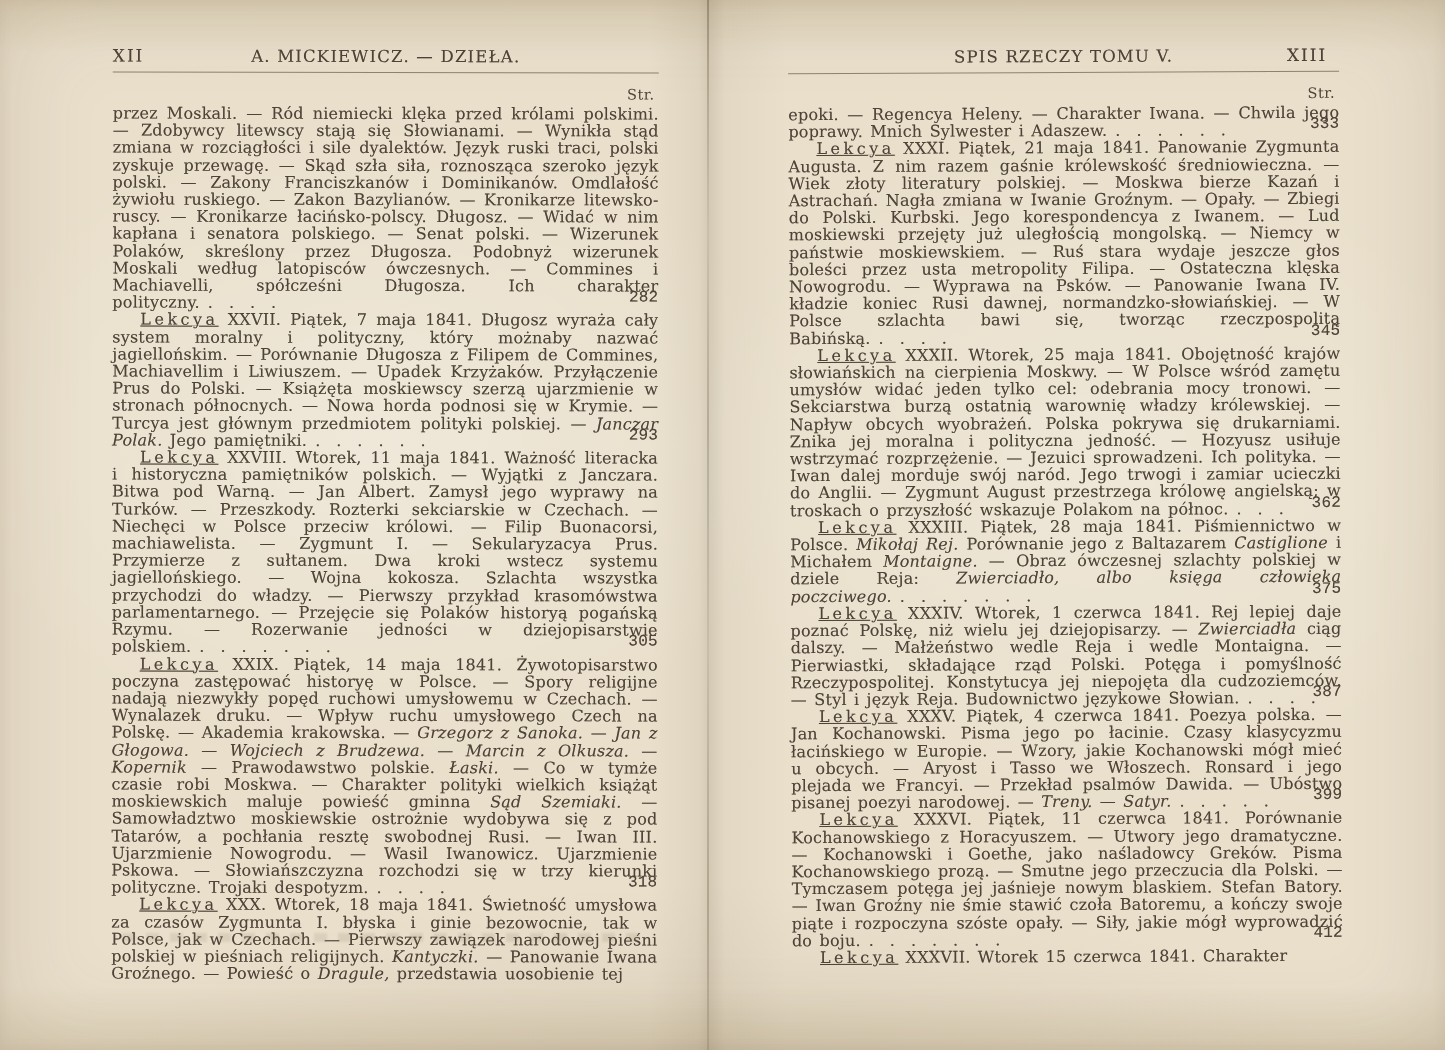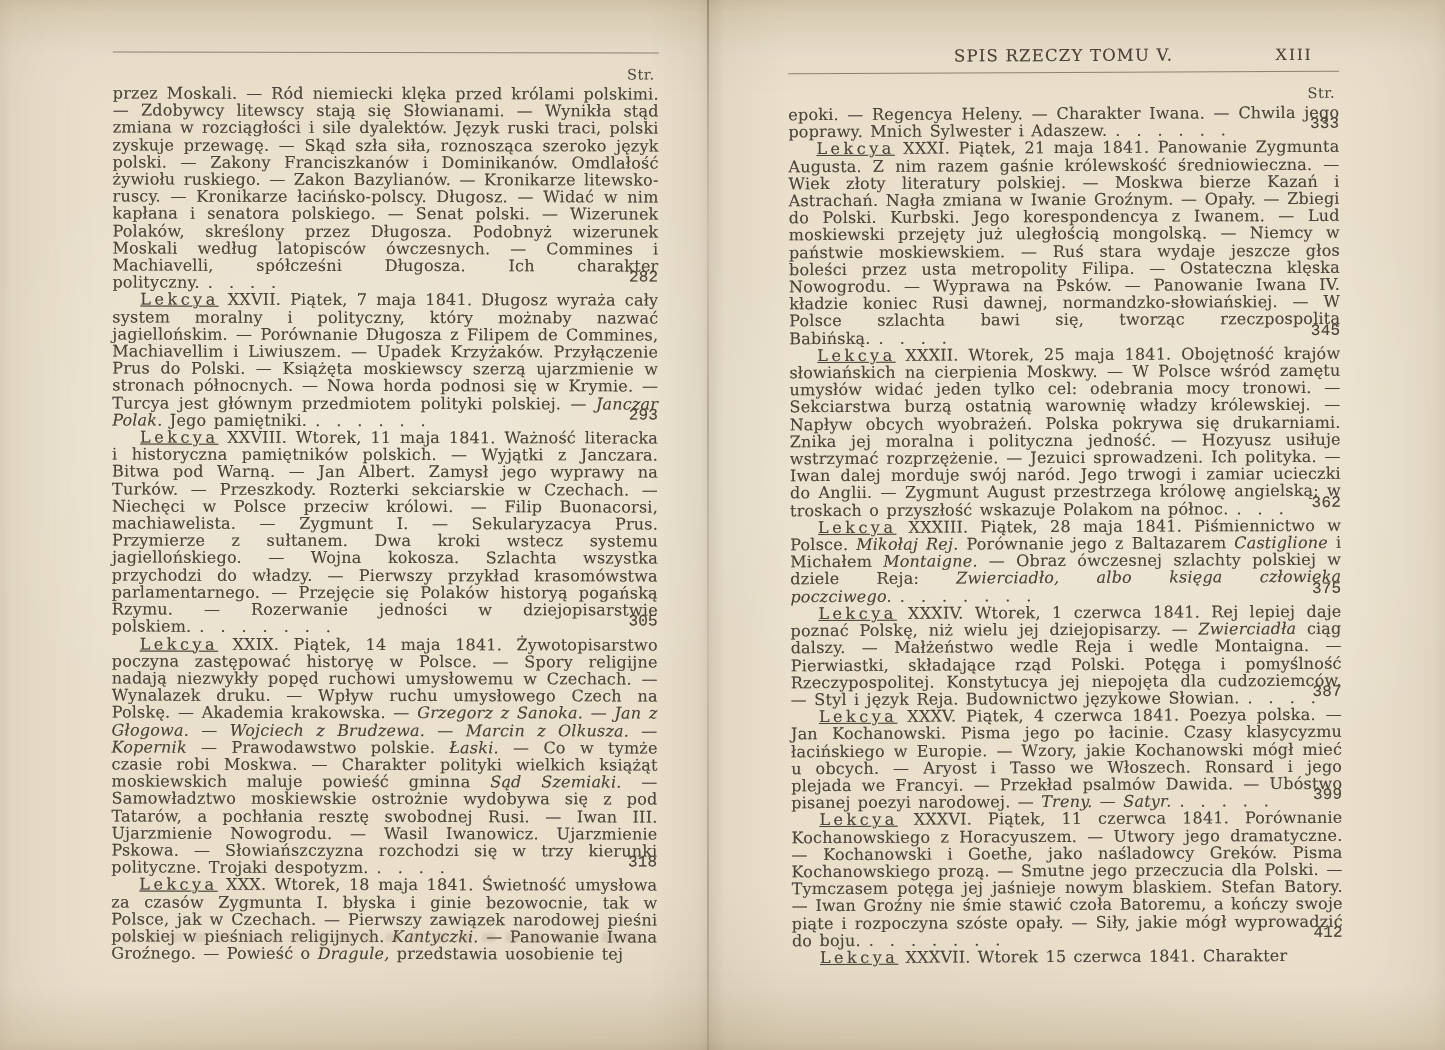--- a/index.html
+++ b/index.html
@@ -21,21 +21,21 @@
       rgba(70,54,32,.13) 44%, rgba(100,80,52,.05) 55%, rgba(100,80,52,0) 100%);}
   .crease{position:absolute;left:707px;top:0;width:2px;height:100%;
     background:linear-gradient(180deg, rgba(110,92,64,.45), rgba(110,92,64,.10) 22%,
       rgba(110,92,64,.30) 40%, rgba(110,92,64,.12) 62%, rgba(110,92,64,.34) 86%, rgba(110,92,64,.20));}
   .page{position:absolute;top:46px;}
   .page-left{left:112px;width:546px;transform:rotate(0.1deg);}
   .page-right{left:790px;width:551px;transform:rotate(-0.25deg);}
   .header{display:flex;align-items:baseline;font-size:16.5px;letter-spacing:1.2px;
     text-shadow:0 0 .5px rgba(78,67,56,.45);}
   .pgnum{width:64px;font-size:17px;letter-spacing:2px;}
-  .pgnum.right{text-align:left;font-family:Liberation Serif, serif;}
+  .pgnum.right{text-align:center;}
   .running-title{flex:1;text-align:center;white-space:nowrap;}
   .rule{height:1px;margin-top:6px;background:var(--rule,#72654f);opacity:.75;}
   .str{margin:13px 4px 3px 0;text-align:right;font-size:14.5px;letter-spacing:.5px;}
   .entries{margin-top:3px;font-size:16px;line-height:17.2px;text-align:justify;
     letter-spacing:.2px;word-spacing:2px;hyphens:auto;
     text-shadow:0 0 .5px rgba(78,67,56,.4);}
   .entry{margin:0;position:relative;}
   .entry.indent{text-indent:28px;}
   .entry em{font-style:italic;}
   .lekcya{letter-spacing:3.5px;text-decoration:underline;}
@@ -46,20 +46,25 @@
     background:repeating-linear-gradient(90deg, rgba(130,113,88,.65) 0 13px, rgba(130,113,88,0) 13px 24px);}
 </style>
 </head>
 <body>
 
 <div class="scan">
   <div class="gutter"></div>
   <div class="crease"></div>
 
   <div class="page page-left">
+    <div class="header">
+      <span class="pgnum">XII</span>
+      <span class="running-title">A. MICKIEWICZ. — DZIEŁA.</span>
+      <span class="pgnum right"></span>
+    </div>
     <div class="rule"></div>
     <div class="str">Str.</div>
     <div class="entries">
         <p class="entry"><span>przez Moskali. — Ród niemiecki klęka przed królami polskimi. — Zdobywcy litewscy stają się Słowianami. — Wynikła stąd zmiana w rozciągłości i sile dyalektów. Język ruski traci, polski zyskuje przewagę. — Skąd szła siła, roznosząca szeroko język polski. — Zakony Franciszkanów i Dominikanów. Omdlałość żywiołu ruskiego. — Zakon Bazylianów. — Kronikarze litewsko-ruscy. — Kronikarze łacińsko-polscy. Długosz. — Widać w nim kapłana i senatora polskiego. — Senat polski. — Wizerunek Polaków, skreślony przez Długosza. Podobnyż wizerunek Moskali według latopisców ówczesnych. — Commines i Machiavelli, spółcześni Długosza. Ich charakter polityczny.</span><span class="leader"> .  .  .  .</span><span class="pageref">282</span></p>
         <p class="entry indent"><span class="lekcya">Lekcya</span><span> XXVII. Piątek, 7 maja 1841. Długosz wyraża cały system moralny i polityczny, który możnaby nazwać jagiellońskim. — Porównanie Długosza z Filipem de Commines, Machiavellim i Liwiuszem. — Upadek Krzyżaków. Przyłączenie Prus do Polski. — Książęta moskiewscy szerzą ujarzmienie w stronach północnych. — Nowa horda podnosi się w Krymie. — Turcya jest głównym przedmiotem polityki polskiej. — </span><em>Janczar Polak.</em><span> Jego pamiętniki.</span><span class="leader"> .  .  .  .  .  .</span><span class="pageref">293</span></p>
         <p class="entry indent"><span class="lekcya">Lekcya</span><span> XXVIII. Wtorek, 11 maja 1841. Ważność literacka i historyczna pamiętników polskich. — Wyjątki z Janczara. Bitwa pod Warną. — Jan Albert. Zamysł jego wyprawy na Turków. — Przeszkody. Rozterki sekciarskie w Czechach. — Niechęci w Polsce przeciw królowi. — Filip Buonacorsi, machiawelista. — Zygmunt I. — Sekularyzacya Prus. Przymierze z sułtanem. Dwa kroki wstecz systemu jagiellońskiego. — Wojna kokosza. Szlachta wszystka przychodzi do władzy. — Pierwszy przykład krasomówstwa parlamentarnego. — Przejęcie się Polaków historyą pogańską Rzymu. — Rozerwanie jedności w dziejopisarstwie polskiem.</span><span class="leader"> .  .  .  .  .  .  .</span><span class="pageref">305</span></p>
         <p class="entry indent"><span class="lekcya">Lekcya</span><span> XXIX. Piątek, 14 maja 1841. Żywotopisarstwo poczyna zastępować historyę w Polsce. — Spory religijne nadają niezwykły popęd ruchowi umysłowemu w Czechach. — Wynalazek druku. — Wpływ ruchu umysłowego Czech na Polskę. — Akademia krakowska. — </span><em>Grzegorz z Sanoka.</em><span> — </span><em>Jan z Głogowa.</em><span> — </span><em>Wojciech z Brudzewa.</em><span> — </span><em>Marcin z Olkusza.</em><span> — </span><em>Kopernik</em><span> — Prawodawstwo polskie. </span><em>Łaski.</em><span> — Co w tymże czasie robi Moskwa. — Charakter polityki wielkich książąt moskiewskich maluje powieść gminna </span><em>Sąd Szemiaki.</em><span> — Samowładztwo moskiewskie ostrożnie wydobywa się z pod Tatarów, a pochłania resztę swobodnej Rusi. — Iwan III. Ujarzmienie Nowogrodu. — Wasil Iwanowicz. Ujarzmienie Pskowa. — Słowiańszczyzna rozchodzi się w trzy kierunki polityczne. Trojaki despotyzm.</span><span class="leader"> .  .  .  .</span><span class="pageref">318</span></p>
         <p class="entry indent"><span class="lekcya">Lekcya</span><span> XXX. Wtorek, 18 maja 1841. Świetność umysłowa za czasów Zygmunta I. błyska i ginie bezowocnie, tak w Polsce, jak w Czechach. — Pierwszy zawiązek narodowej pieśni polskiej w pieśniach religijnych. </span><em>Kantyczki.</em><span> — Panowanie Iwana Groźnego. — Powieść o </span><em>Dragule,</em><span> przedstawia uosobienie tej</span></p>
       </div>
   </div>

